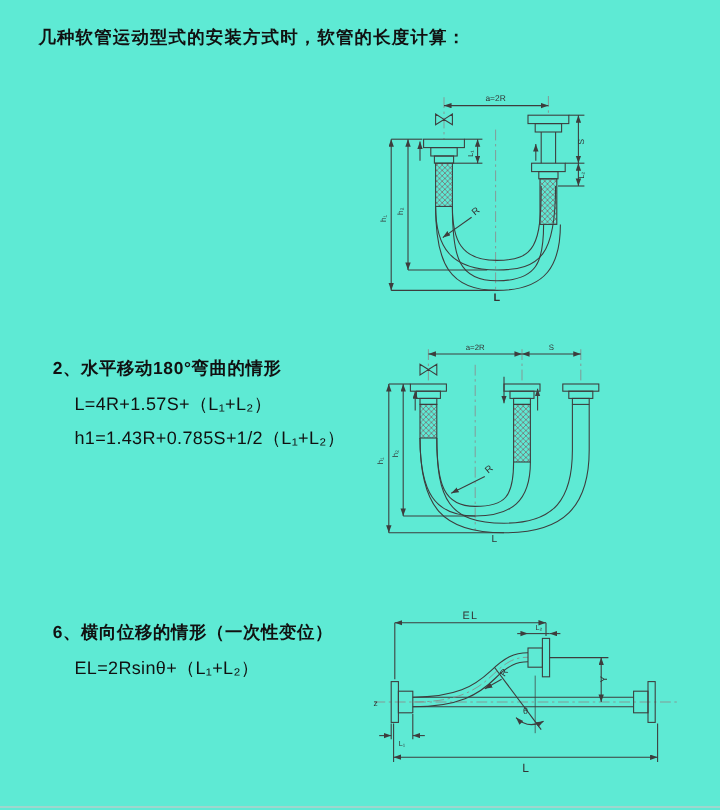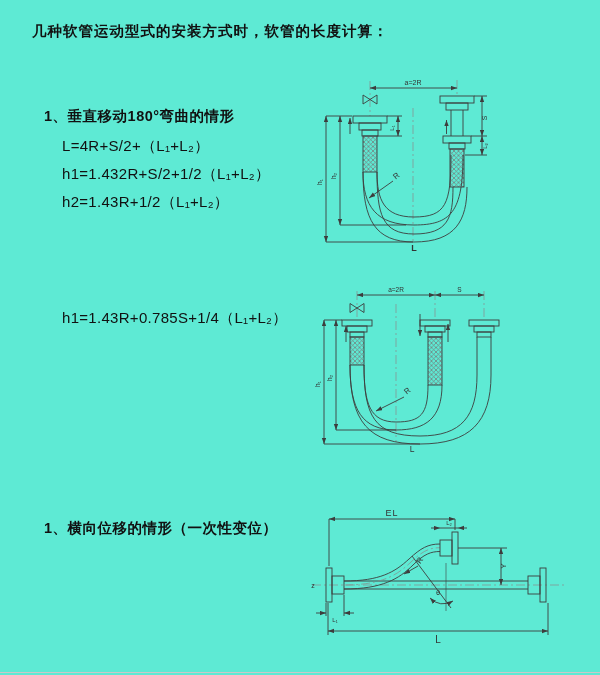--- a/index.html
+++ b/index.html
@@ -36,28 +36,20 @@
     <defs>
       <marker id="mA" orient="auto-start-reverse" markerWidth="8" markerHeight="6" refX="7" refY="2.5">
         <path d="M0,0 L7,2.5 L0,5 Z" fill="#3d3d3d"></path>
       </marker>
       <pattern id="braid" patternUnits="userSpaceOnUse" width="4.5" height="4.5">
         <path d="M0,4.5 L4.5,0 M0,0 L4.5,4.5" stroke="#777" stroke-width="0.7" fill="none"></path>
       </pattern>
     </defs>
   </svg>
 
-  <div class="section sec1">
-    <div class="sec-heading">1、垂直移动180°弯曲的情形</div>
-    <div class="formulas">
-      <div class="formula">L=4R+S/2+（L₁+L₂）</div>
-      <div class="formula">h1=1.432R+S/2+1/2（L₁+L₂）</div>
-      <div class="formula">h2=1.43R+1/2（L₁+L₂）</div>
-    </div>
-  </div>
 
   <svg class="diagram d1" width="280" height="185" viewBox="0 0 280 185">
     <g stroke="#3d3d3d" stroke-width="0.9" fill="none" stroke-linecap="butt">
 
       <g stroke="#8a8a8a" stroke-width="0.7" stroke-dasharray="9 3 2 3">
         <path d="M103,38 V174"></path>
           <path d="M60,11 V46"></path>
           <path d="M147,10 V26"></path>
       </g>
 
@@ -120,22 +112,24 @@
     <text x="84" y="58" font-size="6" text-anchor="middle" transform="rotate(-90 84 58)">L₁</text>
     <text x="176.5" y="48" font-size="7" text-anchor="middle" transform="rotate(-90 176.5 48)">S</text>
     <text x="176.5" y="76" font-size="6" text-anchor="middle" transform="rotate(-90 176.5 76)">L₂</text>
     <text x="11.5" y="112" font-size="6.5" text-anchor="middle" transform="rotate(-90 11.5 112)">h₁</text>
     <text x="25.5" y="106" font-size="6.5" text-anchor="middle" transform="rotate(-90 25.5 106)">h₂</text>
     <text x="88" y="108" font-size="8" text-anchor="middle" transform="rotate(-40 88 108)">R</text>
     <text x="104" y="181" font-size="9" text-anchor="middle" font-weight="bold">L</text>
   </svg>
 
   <div class="section sec2">
+    <div class="sec-heading">2、水平移动180°弯曲的情形</div>
     <div class="formulas">
-      <div class="formula">h1=1.43R+0.785S+1/4（L₁+L₂）</div>
+      <div class="formula">L=4R+1.57S+（L₁+L₂）</div>
+      <div class="formula">h1=1.43R+0.785S+1/2（L₁+L₂）</div>
     </div>
   </div>
 
   <svg class="diagram d2" width="280" height="175" viewBox="0 0 280 175">
     <g stroke="#3d3d3d" stroke-width="0.9" fill="none">
 
       <g stroke="#8a8a8a" stroke-width="0.7" stroke-dasharray="9 3 2 3">
         <path d="M86,24 V162"></path>
           <path d="M47,11 V40"></path>
           <path d="M125,11 V40"></path>
@@ -191,22 +185,23 @@
 
     <text x="86" y="11.5" font-size="6.5" text-anchor="middle">a=2R</text>
     <text x="149.5" y="11.5" font-size="6.5" text-anchor="middle">S</text>
     <text x="9.5" y="104" font-size="6.5" text-anchor="middle" transform="rotate(-90 9.5 104)">h₁</text>
     <text x="21.5" y="98" font-size="6.5" text-anchor="middle" transform="rotate(-90 21.5 98)">h₂</text>
     <text x="99" y="113" font-size="8" text-anchor="middle" transform="rotate(-40 99 113)">R</text>
     <text x="102" y="172" font-size="8.5" text-anchor="middle">L</text>
   </svg>
 
   <div class="section sec3">
-    <div class="sec-heading">1、横向位移的情形（一次性变位）</div>
+    <div class="sec-heading">6、横向位移的情形（一次性变位）</div>
     <div class="formulas">
+      <div class="formula">EL=2Rsinθ+（L₁+L₂）</div>
     </div>
   </div>
 
   <svg class="diagram d3" width="295" height="150" viewBox="0 0 295 150">
     <g stroke="#3d3d3d" stroke-width="0.9" fill="none">
 
       <path d="M12,80 H264" stroke="#8a8a8a" stroke-width="0.7" stroke-dasharray="9 3 2 3"></path>
 
       <g>
         <rect x="26" y="63" width="6" height="34"></rect>

